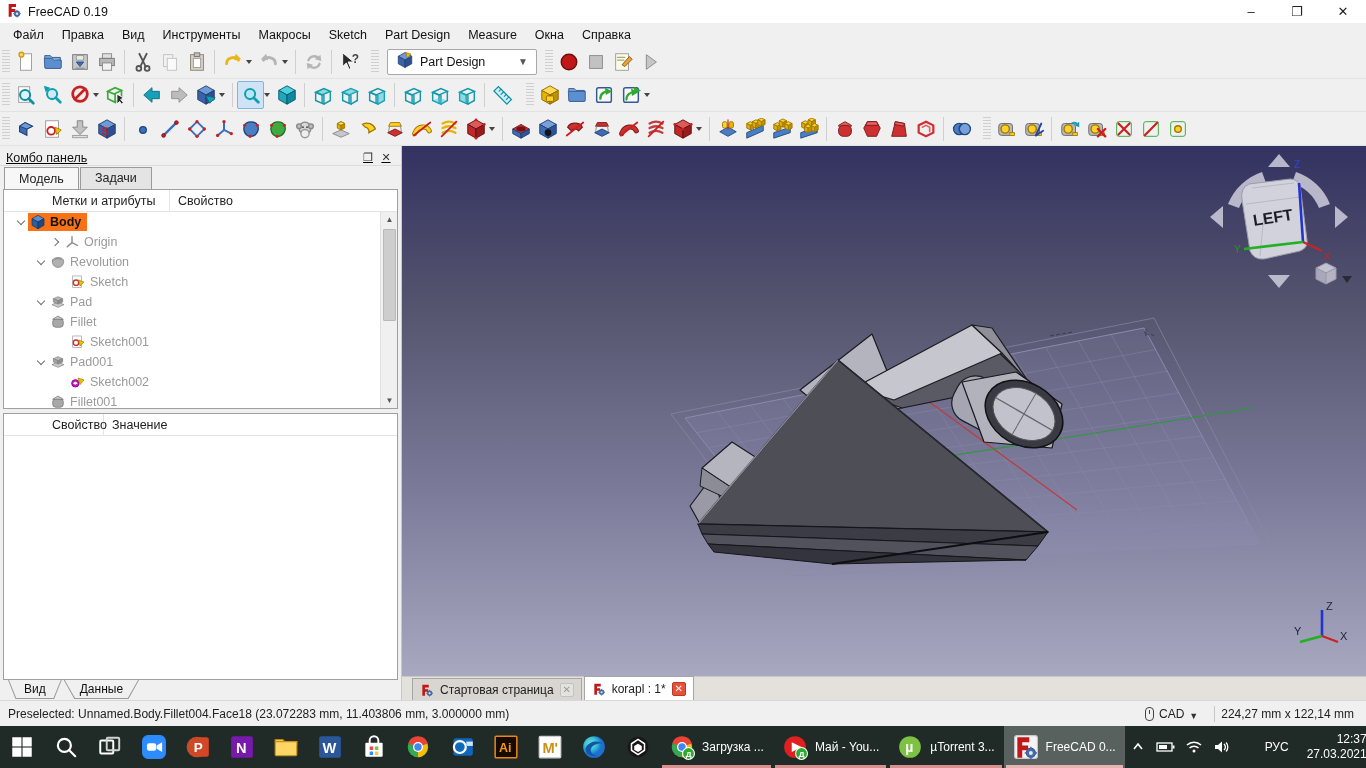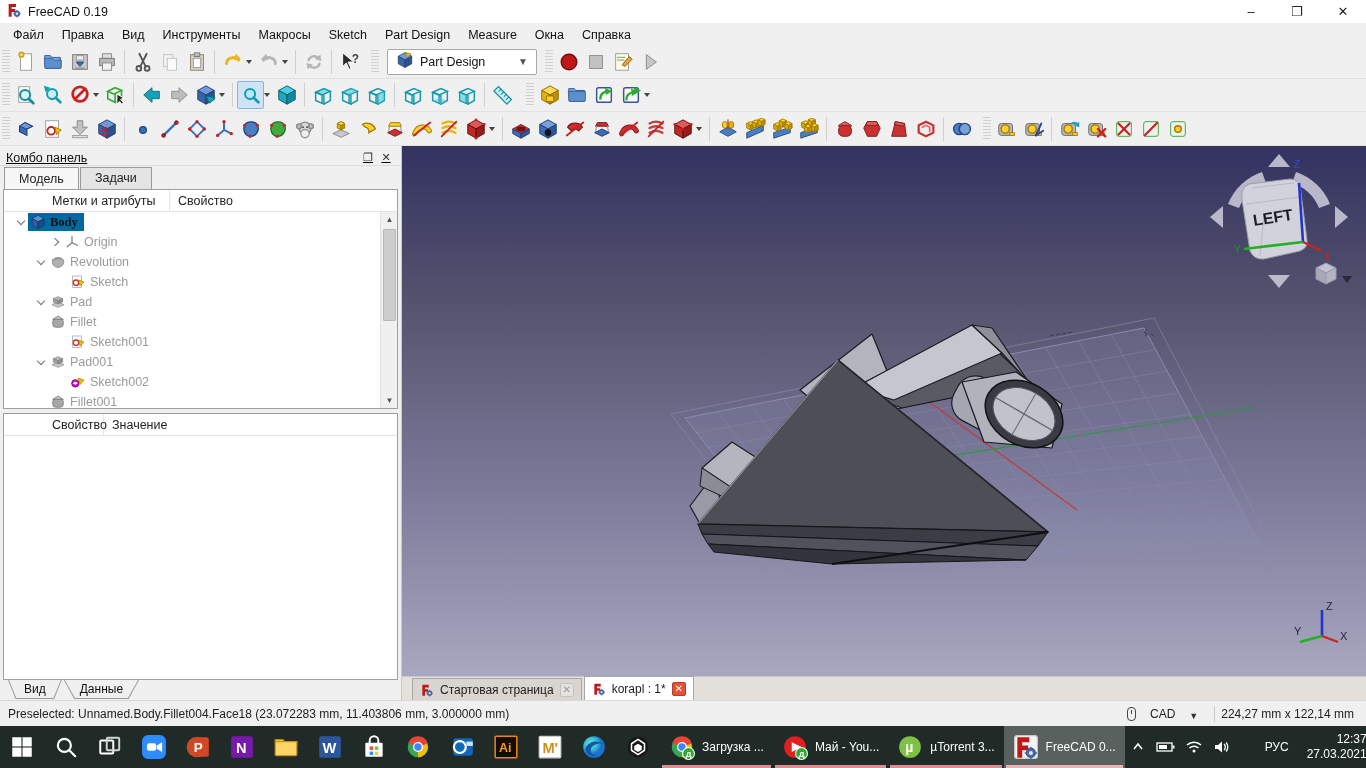--- a/index.html
+++ b/index.html
@@ -48,21 +48,21 @@
   .col-header { height:22px; display:flex; border-bottom:1px solid #e4e4e4; background:#fff; }
   .col-header .c { padding:4px 8px; font-size:12.5px; color:#222; }
   .col-header .c1 { width:166px; border-right:1px solid #e4e4e4;padding-left:48px; }
   .tree-body { position:absolute; top:22px; left:0; right:17px; bottom:0; overflow:hidden; }
   .tree-row { height:20px; display:flex; align-items:center; }
   .tree-row .chev { width:14px; display:flex; justify-content:center; align-items:center; }
   .chev i { display:block; width:6px; height:6px; border-right:1.6px solid #707070; border-bottom:1.6px solid #707070; }
   .chev.open i { transform:rotate(45deg); margin-top:-3px; }
   .chev.closed i { transform:rotate(-45deg); }
   .tree-row .cell { display:flex; align-items:center; gap:4px; padding:1px 6px 1px 2px; }
-  .tree-row.selected .cell { background:#0369a1;font-family:Liberation Serif, serif; }
+  .tree-row.selected .cell { background:#f97316; }
   .tree-row .lab { font-size:12.5px; color:#9a9a9a; white-space:nowrap; }
   .tree-row .lab.dark { color:#111; }
   .tree-row .lab.b { font-weight:bold; }
   .vscroll { position:absolute; top:22px; right:0; bottom:0; width:17px; background:#f0f0f0; border-left:1px solid #e0e0e0; }
   .vscroll .arr { position:absolute; left:0; width:17px; height:15px; display:flex; align-items:center; justify-content:center; color:#555; font-size:8px; }
   .vscroll .arr.up { top:0; } .vscroll .arr.dn { bottom:0; }
   .vscroll .thumb { position:absolute; left:2px; width:13px; background:#cdcdcd; border:1px solid #b8b8b8; border-radius:1px; }
   .props-header .c1 { width:100px; }
   .dock-bottom-tabs { height:22px; display:flex; align-items:flex-start; padding-left:8px; gap:2px; }
   .btab { position:relative; padding:2px 16px 3px; font-size:12px; color:#111; background:#f0f0f0; }
@@ -80,21 +80,21 @@
   
   .doctabs { height:24px; background:#e4e1dc; display:flex; align-items:flex-end; padding-left:10px; gap:2px; border-top:1px solid #c8c8c8; }
   .doctab { height:22px; display:flex; align-items:center; gap:6px; padding:0 7px; border:1px solid #a6a6a6; border-bottom:none; background:#d9d6d1; font-size:12px; color:#222; }
   .doctab.active { background:#ffffff; height:24px; }
   .doctab .close { width:14px; height:14px; display:flex; align-items:center; justify-content:center; font-size:10px; border-radius:2px; background:#e4e2de; color:#9a9a9a; border:1px solid #c2c2c2; }
   .doctab.active .close { background:#e8503a; color:#fff; border-color:#b83a28; }
 
   
   .statusbar { height:26px; background:#f0f0f0; border-top:1px solid #d8d8d8; display:flex; align-items:center; padding:0 8px; }
   .statusbar .msg { font-size:12px; color:#222; flex:1; }
-  .nav-style { display:flex; align-items:flex-end; gap:14px; font-size:12px; color:#222; padding:0 10px; }
+  .nav-style { display:flex; align-items:flex-end; gap:5px; font-size:12px; color:#222; padding:0 10px; }
   .nav-style .mouse { width:9px; height:14px; border:1.4px solid #444; border-radius:4px; position:relative; }
   .nav-style .mouse::before { content:""; position:absolute; left:3px; top:2px; width:1px; height:4px; background:#444; }
   .nav-style .dd { font-size:9px; color:#333; }
   .status-sep { width:1px; height:16px; background:#c8c8c8; margin:0 6px; }
   .dims { font-size:12px; color:#222; padding-right:4px; }
 
   
   .taskbar { height:42px; background:#202a27; display:flex; align-items:stretch; color:#fff; }
   .tk-btn { width:44px; display:flex; align-items:center; justify-content:center; }
   .tk-app { display:flex; align-items:center; gap:7px; padding:0 9px; min-width:108px; position:relative; }

